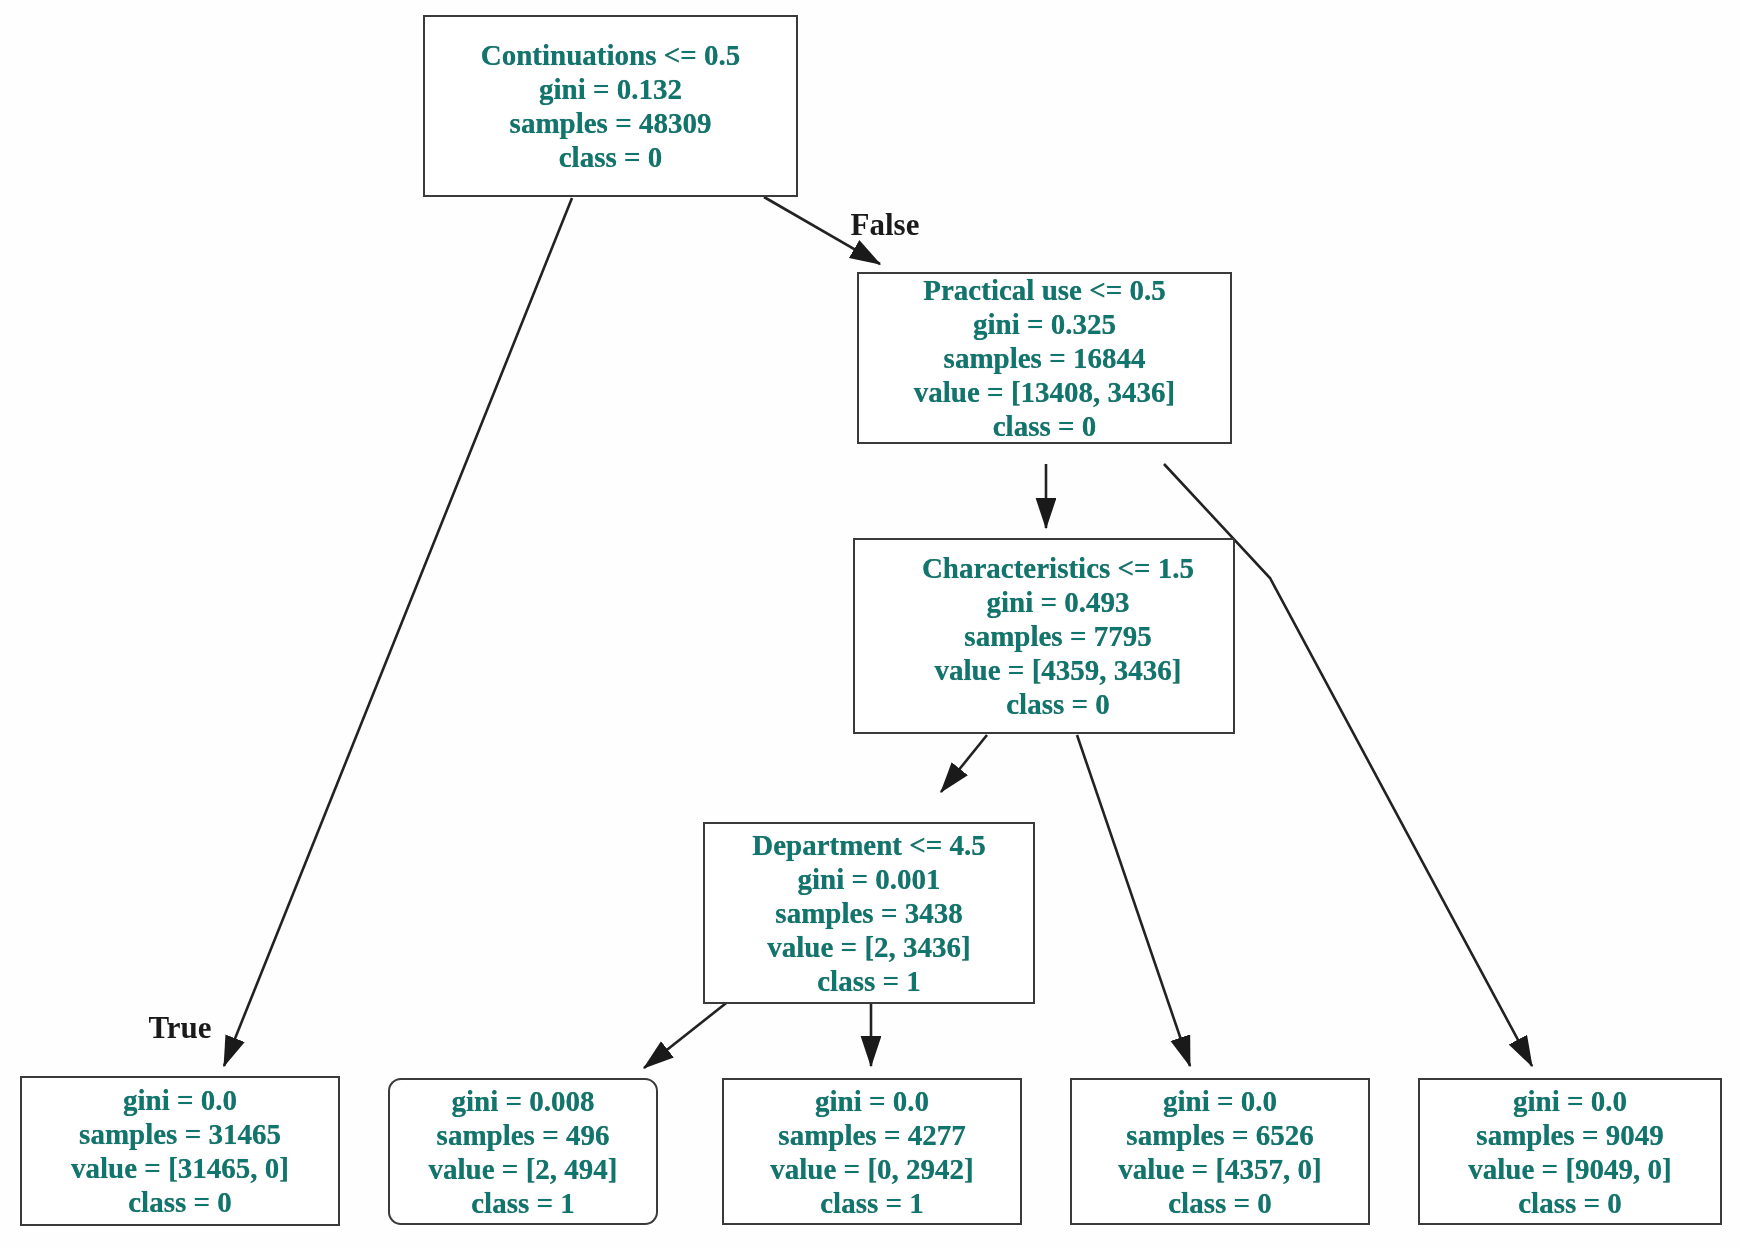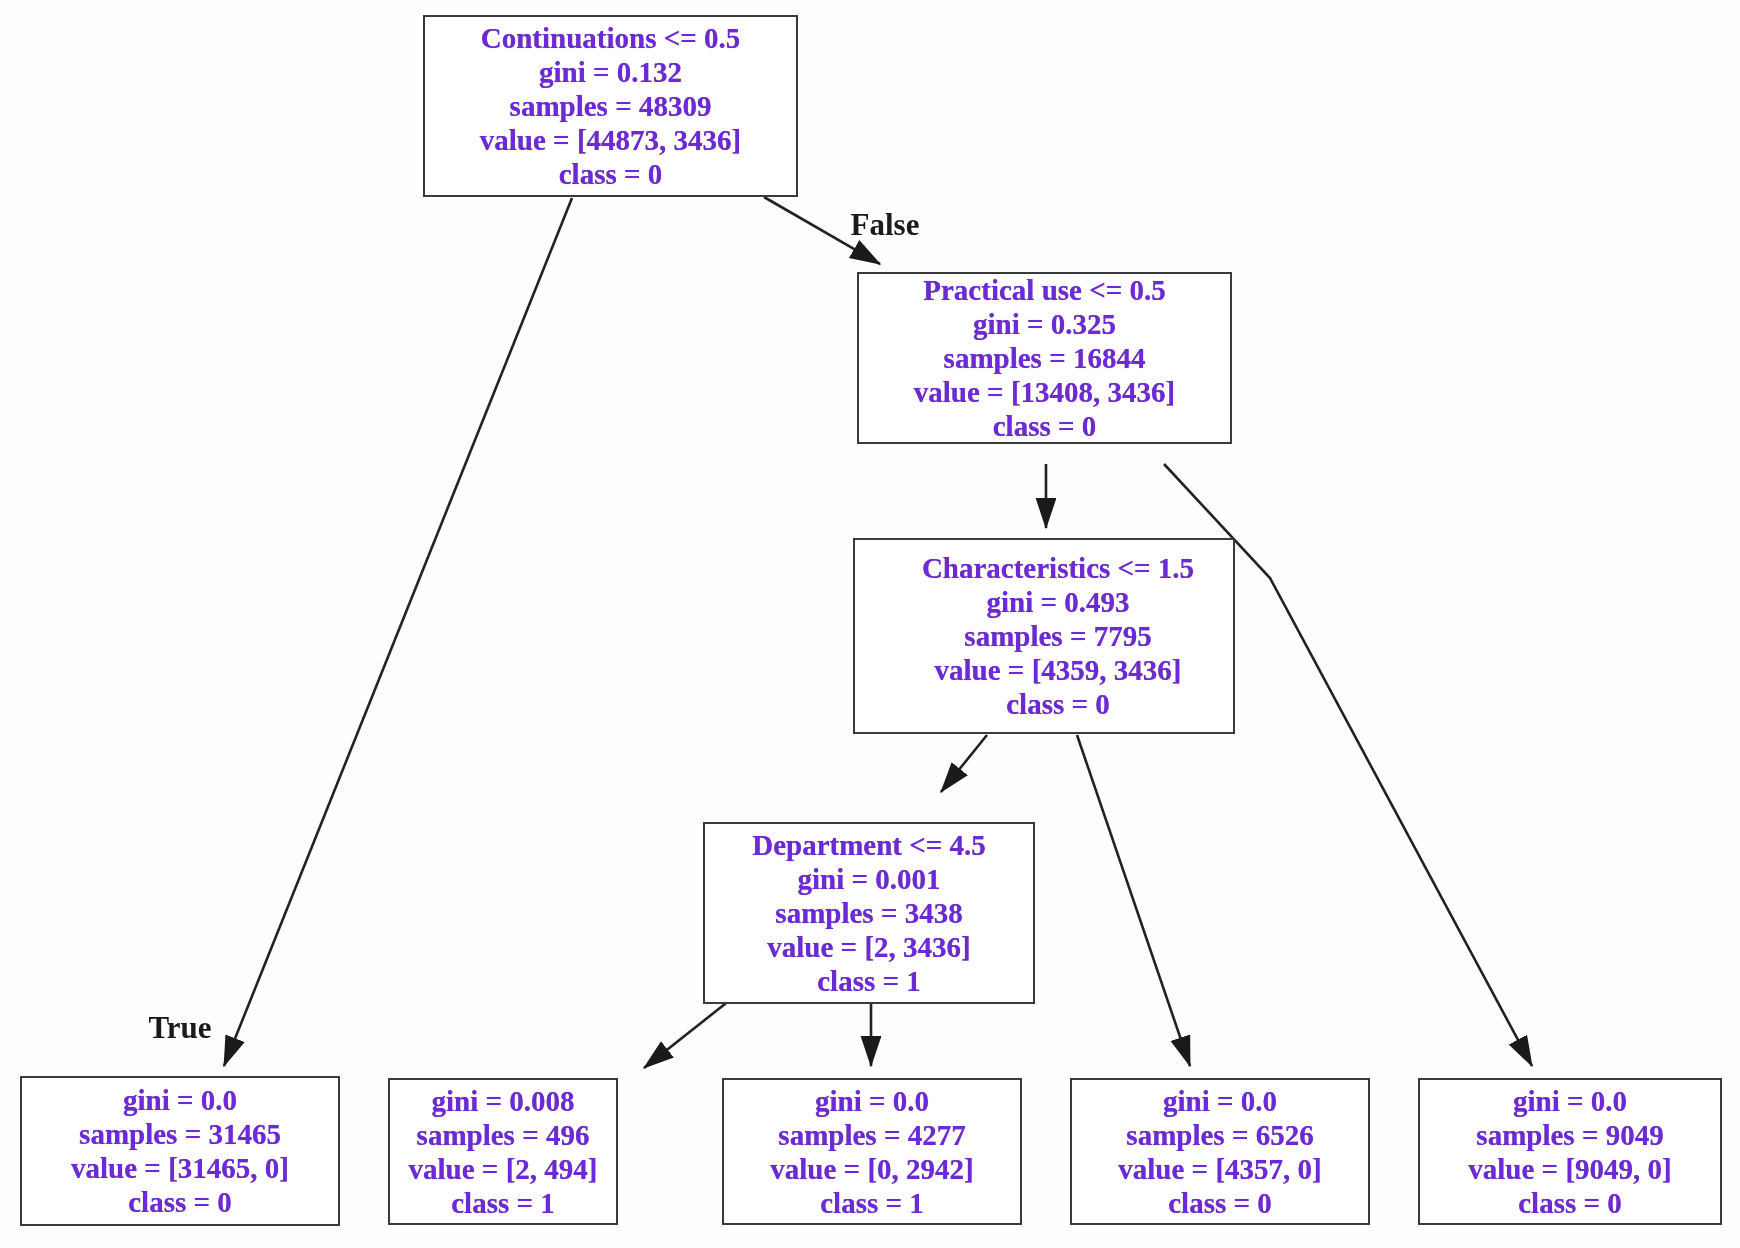--- a/index.html
+++ b/index.html
@@ -25,21 +25,21 @@
   .node {
     position: absolute;
     box-sizing: border-box;
     background: #ffffff;
     border: 2.5px solid #3a3a3a;
     display: flex;
     flex-direction: column;
     justify-content: center;
     align-items: center;
     text-align: center;
-    color: #6d28d9;
+    color: #0f766e;
     font-weight: bold;
     font-size: 29px;
     line-height: 34px;
     text-shadow: 0 0 0.7px rgba(20,20,20,0.55);
     z-index: 2;
   }
   .edge {
     stroke: #222222;
     stroke-width: 2.6;
     fill: none;
@@ -71,21 +71,20 @@
     <line class="edge" x1="749" y1="985" x2="644" y2="1068" marker-end="url(#arrow)"></line>
     <line class="edge" x1="871" y1="985" x2="871" y2="1066" marker-end="url(#arrow)"></line>
     <text class="edge-label" x="180" y="1038" text-anchor="middle">True</text>
     <text class="edge-label" x="885" y="235" text-anchor="middle">False</text>
   </svg>
 
   <div class="node" style="left:423px; top:15px; width:375px; height:182px;">
     <div>Continuations &lt;= 0.5</div>
     <div>gini = 0.132</div>
     <div>samples = 48309</div>
-    <div>value = [44873, 3436]</div>
     <div>class = 0</div>
   </div>
 
   <div class="node" style="left:857px; top:272px; width:375px; height:172px;">
     <div>Practical use &lt;= 0.5</div>
     <div>gini = 0.325</div>
     <div>samples = 16844</div>
     <div>value = [13408, 3436]</div>
     <div>class = 0</div>
   </div>
@@ -106,21 +105,21 @@
     <div>class = 1</div>
   </div>
 
   <div class="node" style="left:20px; top:1076px; width:320px; height:150px;">
     <div>gini = 0.0</div>
     <div>samples = 31465</div>
     <div>value = [31465, 0]</div>
     <div>class = 0</div>
   </div>
 
-  <div class="node" style="left:388px; top:1078px; width:230px; height:147px;">
+  <div class="node" style="left:388px; top:1078px; width:270px; height:147px;border-radius:13px;">
     <div>gini = 0.008</div>
     <div>samples = 496</div>
     <div>value = [2, 494]</div>
     <div>class = 1</div>
   </div>
 
   <div class="node" style="left:722px; top:1078px; width:300px; height:147px;">
     <div>gini = 0.0</div>
     <div>samples = 4277</div>
     <div>value = [0, 2942]</div>

